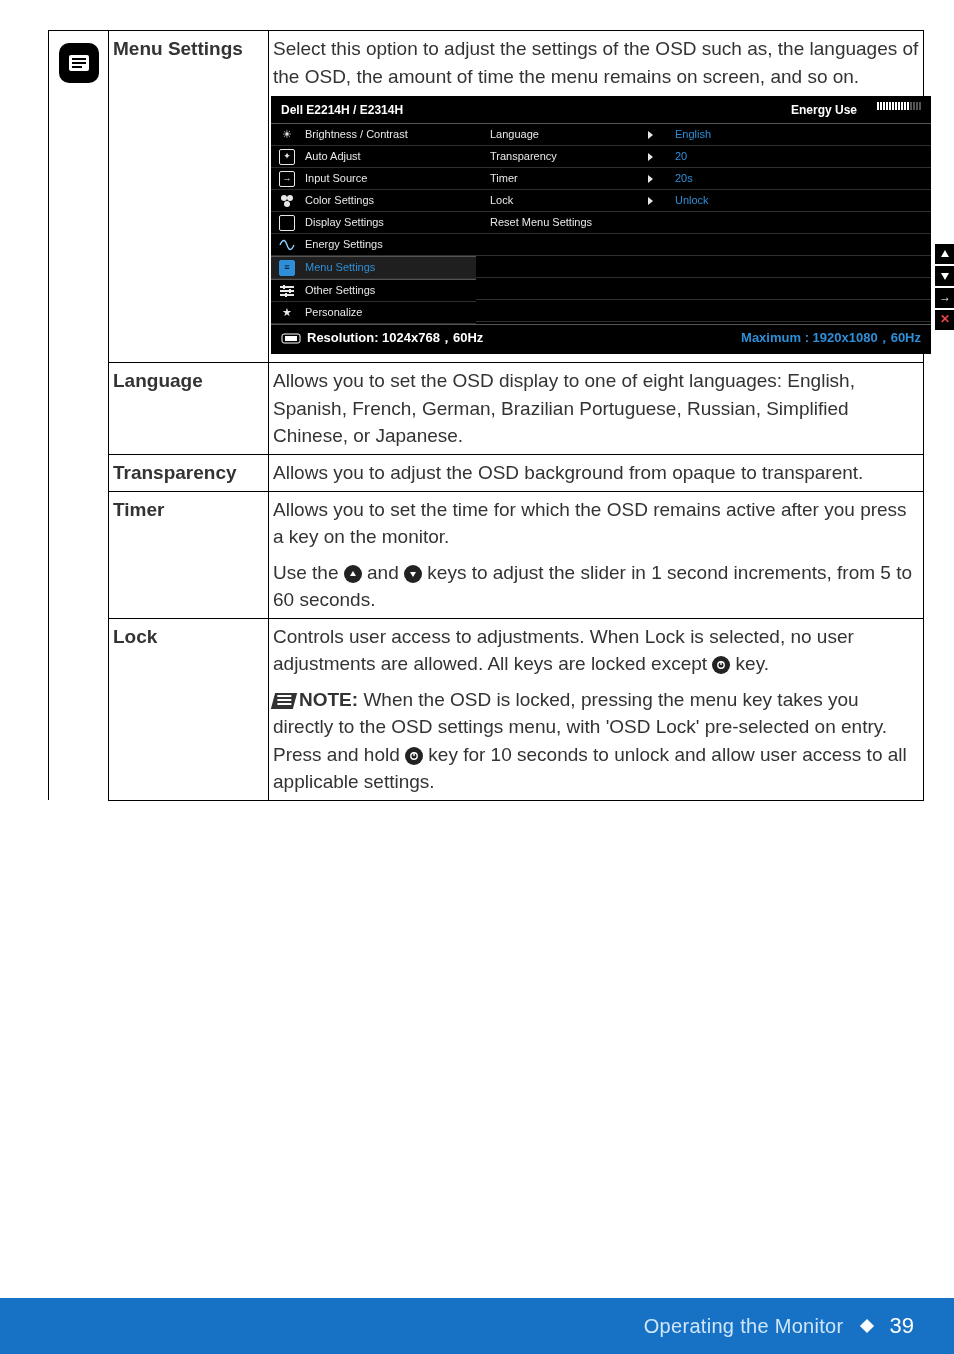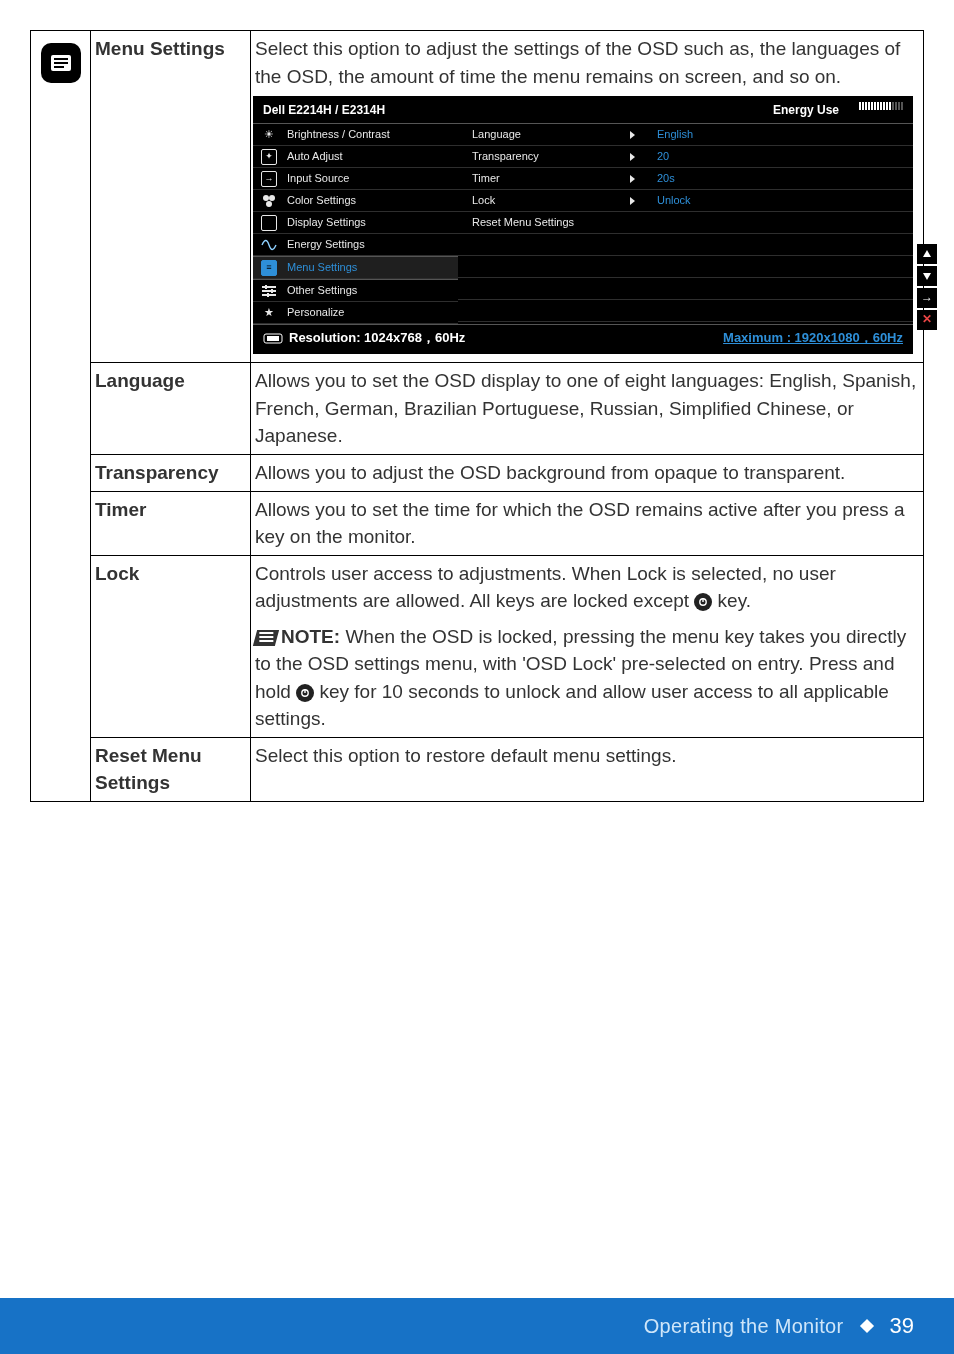--- a/index.html
+++ b/index.html
@@ -5,21 +5,21 @@
   * { box-sizing: border-box; margin: 0; padding: 0; }
   body {
     font-family: "Segoe UI", Arial, sans-serif;
     background: #fff;
     width: 954px;
     height: 1354px;
     position: relative;
     color: #333;
   }
   .page {
-    padding: 30px 30px 0 30px;
+    padding: 30px 30px 0 48px;
   }
   .main-table {
     border-collapse: collapse;
     width: 100%;
     table-layout: fixed;
   }
   .main-table td {
     border: 1px solid #000;
     padding: 4px 4px;
     vertical-align: top;
@@ -102,21 +102,21 @@
   }
   .osd-mid .arrow-r { border-left-color: #e8e8e8; }
   .osd-foot {
     display:flex; justify-content: space-between;
     padding: 4px 10px 6px 10px;
     border-top: 1px solid #555;
     font-size: 13px;
     color: #fff;
   }
   .osd-foot-left { display:flex; align-items:center; gap:6px; }
-  .osd-foot-right { color: #2e8fd8; font-weight: bold; text-decoration: underline; }
+  .osd-foot-right { color: #2e8fd8; font-weight: bold; }
   .osd-side-btns {
     position: absolute;
     right: -24px;
     top: 148px;
     display: flex;
     flex-direction: column;
     gap: 2px;
   }
   .osd-side-btns div {
     width: 20px; height: 20px;
@@ -382,20 +382,35 @@
     <td class="icon-col no-top no-bottom"></td>
     <td class="label-col bold">Transparency</td>
     <td>Allows you to adjust the OSD background from opaque to transparent.</td>
   </tr>
 
   <tr>
     <td class="icon-col no-top no-bottom"></td>
     <td class="label-col bold no-bottom">Timer</td>
     <td class="no-bottom">Allows you to set the time for which the OSD remains active after you press a key on the monitor.</td>
   </tr>
+  <tr>
+    <td class="icon-col no-top no-bottom"></td>
+    <td class="label-col no-top"></td>
+    <td class="no-top">
+      <span>Use the </span><span class="circ">
+              <svg width="8" height="8">
+                <path d="M4 1 L7 6 L1 6 Z" fill="#fff"></path>
+              </svg>
+            </span><span> and </span><span class="circ">
+              <svg width="8" height="8">
+                <path d="M4 7 L7 2 L1 2 Z" fill="#fff"></path>
+              </svg>
+            </span><span> keys to adjust the slider in 1 second increments, from 5 to 60 seconds.</span>
+    </td>
+  </tr>
 
   <tr>
     <td class="icon-col no-top no-bottom"></td>
     <td class="label-col bold no-bottom">Lock</td>
     <td class="no-bottom">
       <span>Controls user access to adjustments. When Lock is selected, no user adjustments are allowed. All keys are locked except </span><span class="circ">
               <svg width="10" height="10">
                 <circle cx="5" cy="5" r="3.2" fill="none" stroke="#fff" stroke-width="1.4"></circle>
                 <rect x="4.3" y="1" width="1.4" height="4" fill="#fff"></rect>
               </svg>
@@ -408,27 +423,20 @@
     <td class="no-top">
       <span class="note-icon"></span><span class="bold">NOTE:</span><span> When the OSD is locked, pressing the menu key takes you directly to the OSD settings menu, with 'OSD Lock' pre-selected on entry. Press and hold </span><span class="circ">
               <svg width="10" height="10">
                 <circle cx="5" cy="5" r="3.2" fill="none" stroke="#fff" stroke-width="1.4"></circle>
                 <rect x="4.3" y="1" width="1.4" height="4" fill="#fff"></rect>
               </svg>
             </span><span> key for 10 seconds to unlock and allow user access to all applicable settings.</span>
     </td>
   </tr>
 
-  <tr>
-    <td class="icon-col no-top"></td>
-    <td class="label-col bold">
-      <span>Reset Menu</span><br><span>Settings</span>
-    </td>
-    <td>Select this option to restore default menu settings.</td>
-  </tr>
 
 </tbody>
     </table>
 </div>
 
 <div class="footer">
   <span class="title">Operating the Monitor</span>
   <span class="diamond"></span>
   <span class="pg">39</span>
 </div>

